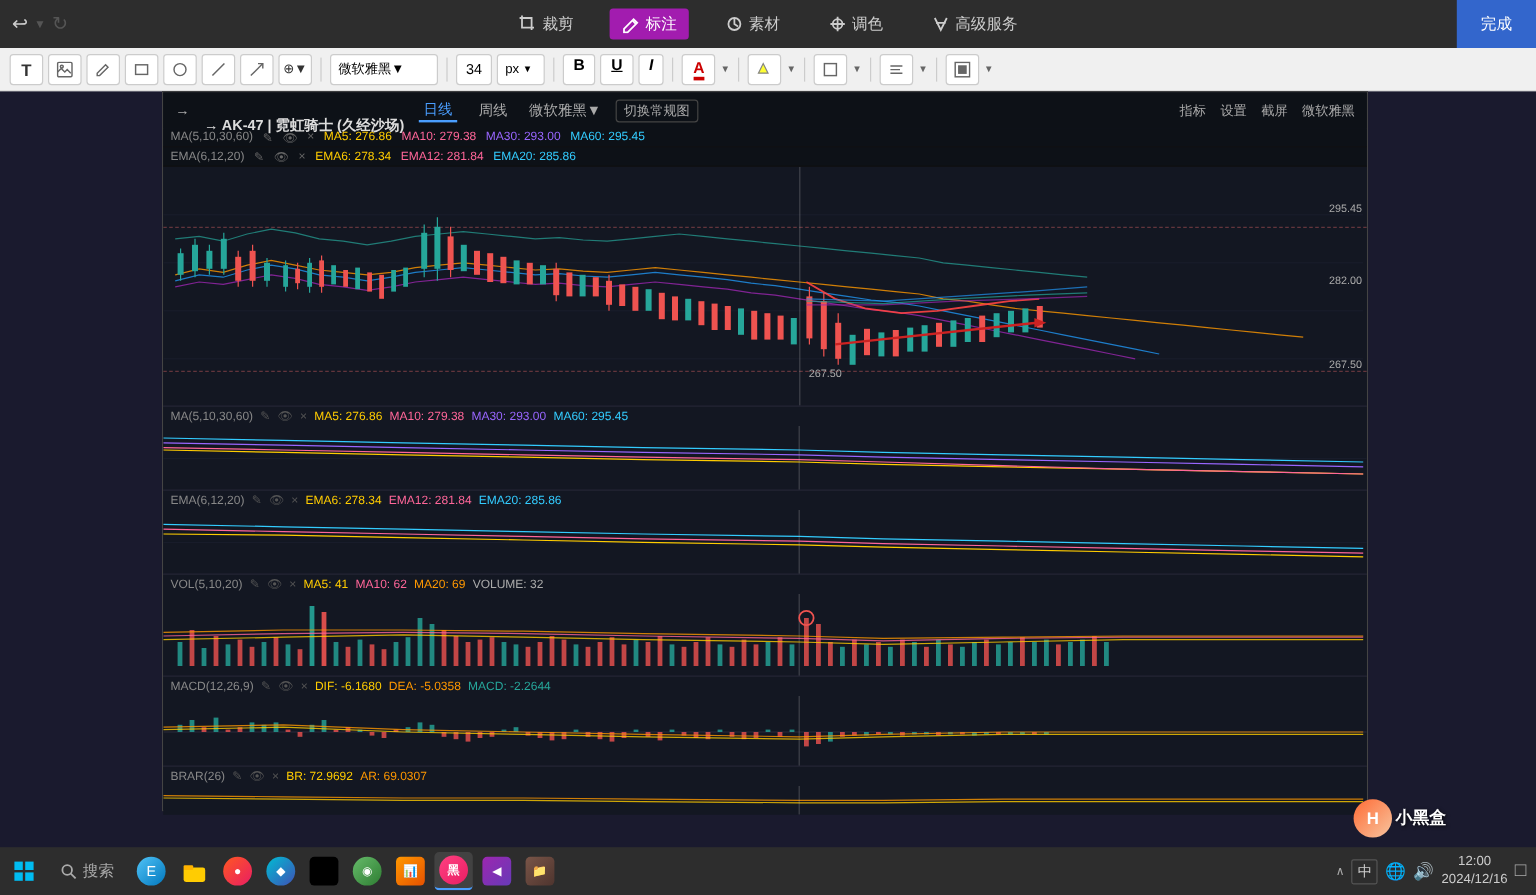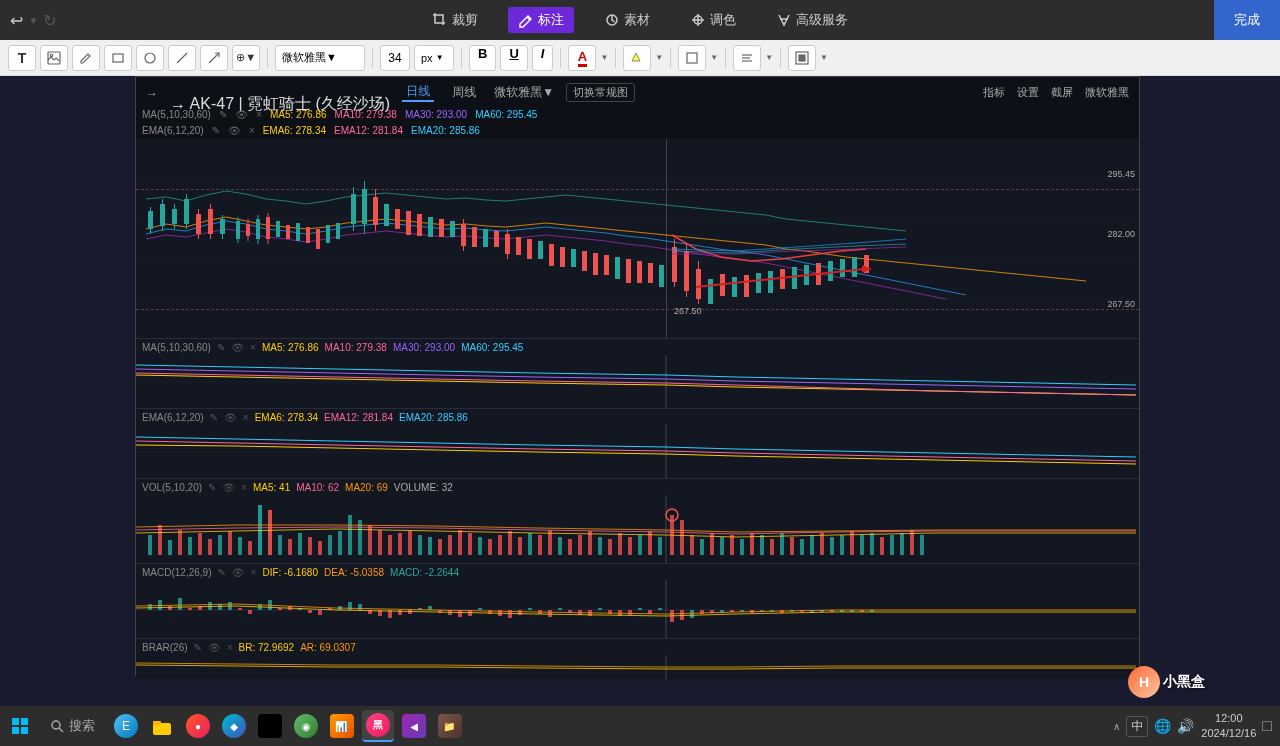--- a/index.html
+++ b/index.html
@@ -13,21 +13,21 @@
       display: flex;
       align-items: center;
       justify-content: center;
       gap: 20px;
       position: relative;
     }
     .toolbar-btn {
       display: flex; align-items: center; gap: 4px;
       color: #ccc; font-size: 13px; cursor: pointer; padding: 4px 10px; border-radius: 3px;
     }
-    .toolbar-btn.active { color: #fff; background: #6d28d9; }
+    .toolbar-btn.active { color: #fff; background: #a21caf; }
     .toolbar-btn svg { width: 16px; height: 16px; }
     .toolbar-right-btn {
       position: absolute; right: 0; top: 0; height: 40px;
       background: #3366cc; color: #fff; font-size: 13px;
       padding: 0 20px; display: flex; align-items: center; cursor: pointer; margin-left: 22px;
     }
     .undo-redo {
       position: absolute; left: 10px; display: flex; gap: 5px; align-items: center;
     }
     .undo-redo span { color: #ccc; font-size: 18px; cursor: pointer; }
@@ -279,21 +279,21 @@
       <rect x="4" y="4" width="6" height="6" fill="#666"></rect>
     </svg>
   </div>
   <span style="font-size:8px; color:#666; cursor:pointer;">▼</span>
 </div>
 
 <div class="chart-wrapper" style="top:76px; left:135px; width:1005px; height:600px; position:absolute;">
 
   <div class="chart-header" style="height:30px; background:#0d1117; display:flex; align-items:center; padding:0 10px; gap:12px;">
     <span style="color:#aaa; font-size:12px;">→</span>
-    <span style="color:#ddd; font-size:16px; font-weight:normal;margin-top:25px;">→ AK-47 | 霓虹骑士 (久经沙场)</span>
+    <span style="color:#ddd; font-size:12px; font-weight:bold;margin-top:25px;">→ AK-47 | 霓虹骑士 (久经沙场)</span>
 
     <span class="chart-nav-item active" style="color:#4a9eff; font-size:12px; cursor:pointer; border-bottom:2px solid #4a9eff; padding:0 4px;">日线</span>
     <span class="chart-nav-item" style="color:#aaa; font-size:12px; cursor:pointer;">周线</span>
     <span style="color:#aaa; font-size:12px; cursor:pointer;">微软雅黑▼</span>
     <span style="color:#aaa; font-size:11px; cursor:pointer; border:1px solid #444; padding:1px 6px; border-radius:3px;">切换常规图</span>
 
     <div style="margin-left:auto; display:flex; gap:12px;">
       <span style="color:#aaa; font-size:11px; cursor:pointer;">指标</span>
       <span style="color:#aaa; font-size:11px; cursor:pointer;">设置</span>
       <span style="color:#aaa; font-size:11px; cursor:pointer;">截屏</span>

